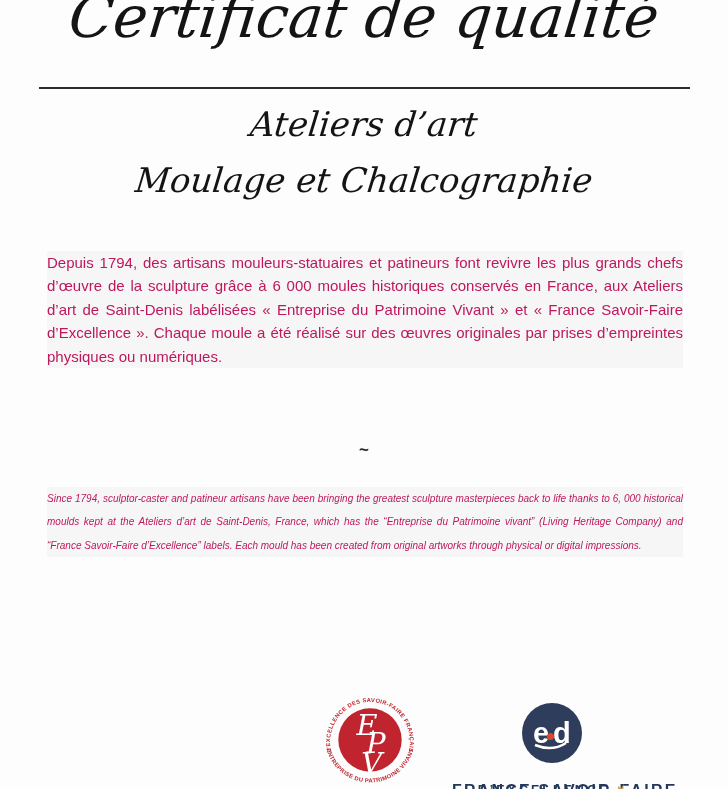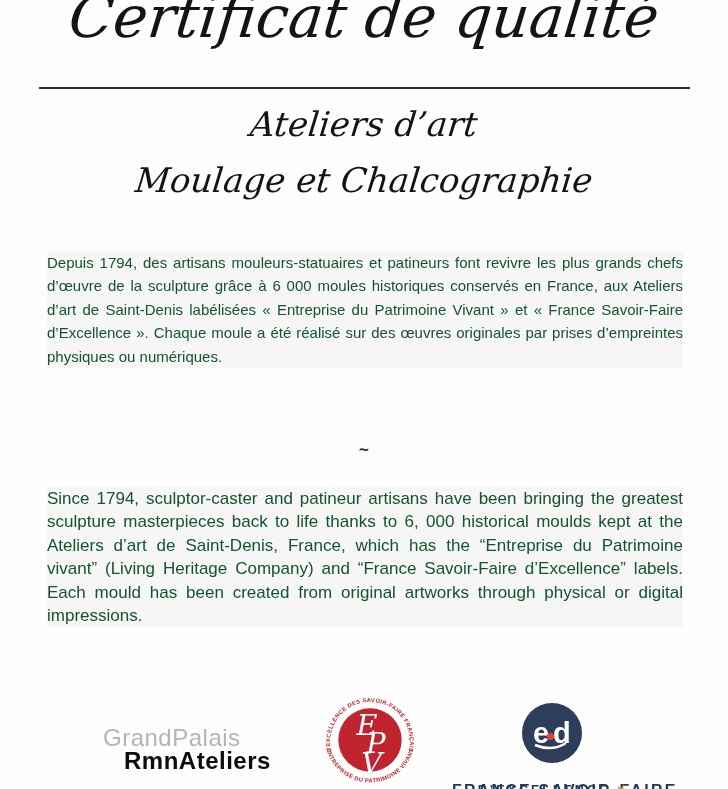--- a/index.html
+++ b/index.html
@@ -13,25 +13,25 @@
   .title{position:absolute;top:-20px;left:0;width:728px;text-align:center;
          font-size:58px;font-weight:500;line-height:1.3;margin:0;}
 
   .rule{position:absolute;top:87px;left:39px;width:651px;height:2px;background:#2b2b2b;}
 
   .subtitle{position:absolute;left:0;width:728px;text-align:center;margin:0;font-weight:500;}
   .s1{top:104px;font-size:34px;}
   .s2{top:160px;font-size:34px;}
 
   .para{position:absolute;left:47px;width:636px;margin:0;text-align:justify;
-        font-size:15px;line-height:23.4px;color:#14532d;font-weight:500;
+        font-size:15px;line-height:23.4px;color:#be185d;font-weight:500;
         background:rgba(0,0,0,0.028);}
   .p1{top:251px;}
   .p2{top:366px;}
-  .en{font-size:17px;}
+  .en{font-style:italic;font-size:10px;}
   .p3{top:487px;}
   .p4{top:601px;}
 
   .sep{position:absolute;top:440px;left:0;width:728px;text-align:center;
        font-size:17px;color:#2a2a2a;font-weight:700;}
 
   
   .gp-logo{position:absolute;left:103px;top:726px;line-height:23px;}
   .gp1{font-size:24px;letter-spacing:0.5px;color:#b4b4b4;font-weight:500;}
   .gp2{font-size:24px;letter-spacing:0.5px;color:#0d0d0d;font-weight:700;margin-left:21px;}
@@ -60,24 +60,20 @@
 
   <h2 class="subtitle s1 script">Ateliers d’art</h2>
   <h2 class="subtitle s2 script">Moulage et Chalcographie</h2>
 
   <p class="para p1">Depuis 1794, des artisans mouleurs-statuaires et patineurs font revivre les plus grands chefs d’œuvre de la sculpture grâce à 6 000 moules historiques conservés en France, aux Ateliers d’art de Saint-Denis labélisées « Entreprise du Patrimoine Vivant » et « France Savoir-Faire d’Excellence ». Chaque moule a été réalisé sur des œuvres originales par prises d’empreintes physiques ou numériques.</p>
 
   <div class="sep">~</div>
 
   <p class="para en p3">Since 1794, sculptor-caster and patineur artisans have been bringing the greatest sculpture masterpieces back to life thanks to 6, 000 historical moulds kept at the Ateliers d’art de Saint-Denis, France, which has the “Entreprise du Patrimoine vivant” (Living Heritage Company) and “France Savoir-Faire d’Excellence” labels. Each mould has been created from original artworks through physical or digital impressions.</p>
 
-  <div class="gp-logo">
-    <div class="gp1">GrandPalais</div>
-    <div class="gp2">RmnAteliers</div>
-  </div>
 
   <svg class="epv-svg" viewBox="0 0 100 100">
     <defs>
       <path id="epvArcTop" d="M 10 64 A 41.5 41.5 0 1 1 90 64" fill="none"></path>
       <path id="epvArcBottom" d="M 4 58 A 47 47 0 0 0 96 58" fill="none"></path>
     </defs>
     <circle cx="50" cy="51" r="33" fill="#c0242e"></circle>
     <text font-family="DejaVu Serif, serif" font-style="italic" fill="#ffffff" x="36" y="46" font-size="30">E</text>
     <text font-family="DejaVu Serif, serif" font-style="italic" fill="#ffffff" x="46" y="65" font-size="30">P</text>
     <text font-family="DejaVu Serif, serif" font-style="italic" fill="#ffffff" x="41" y="85" font-size="30">V</text>

